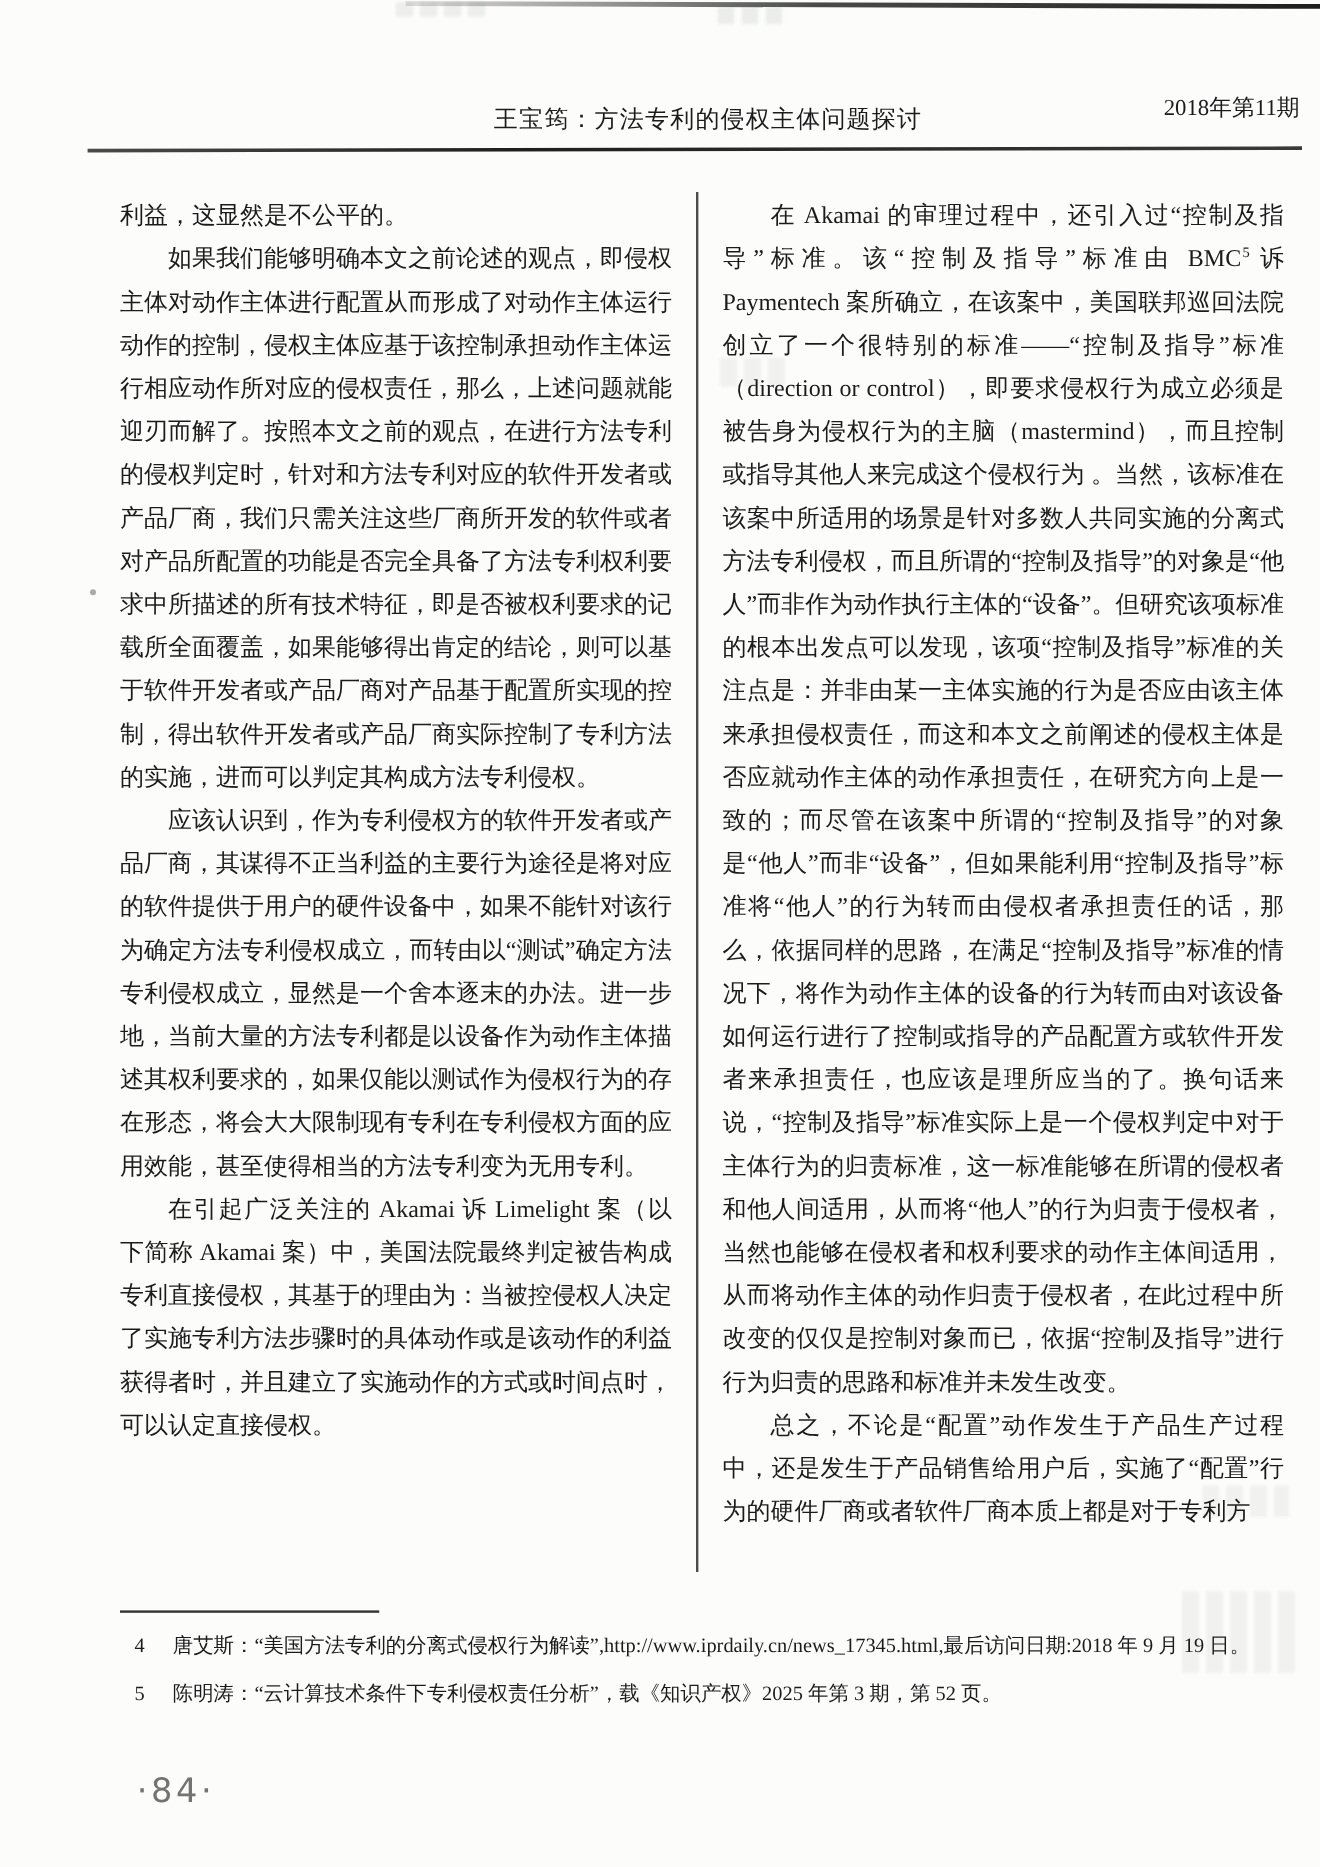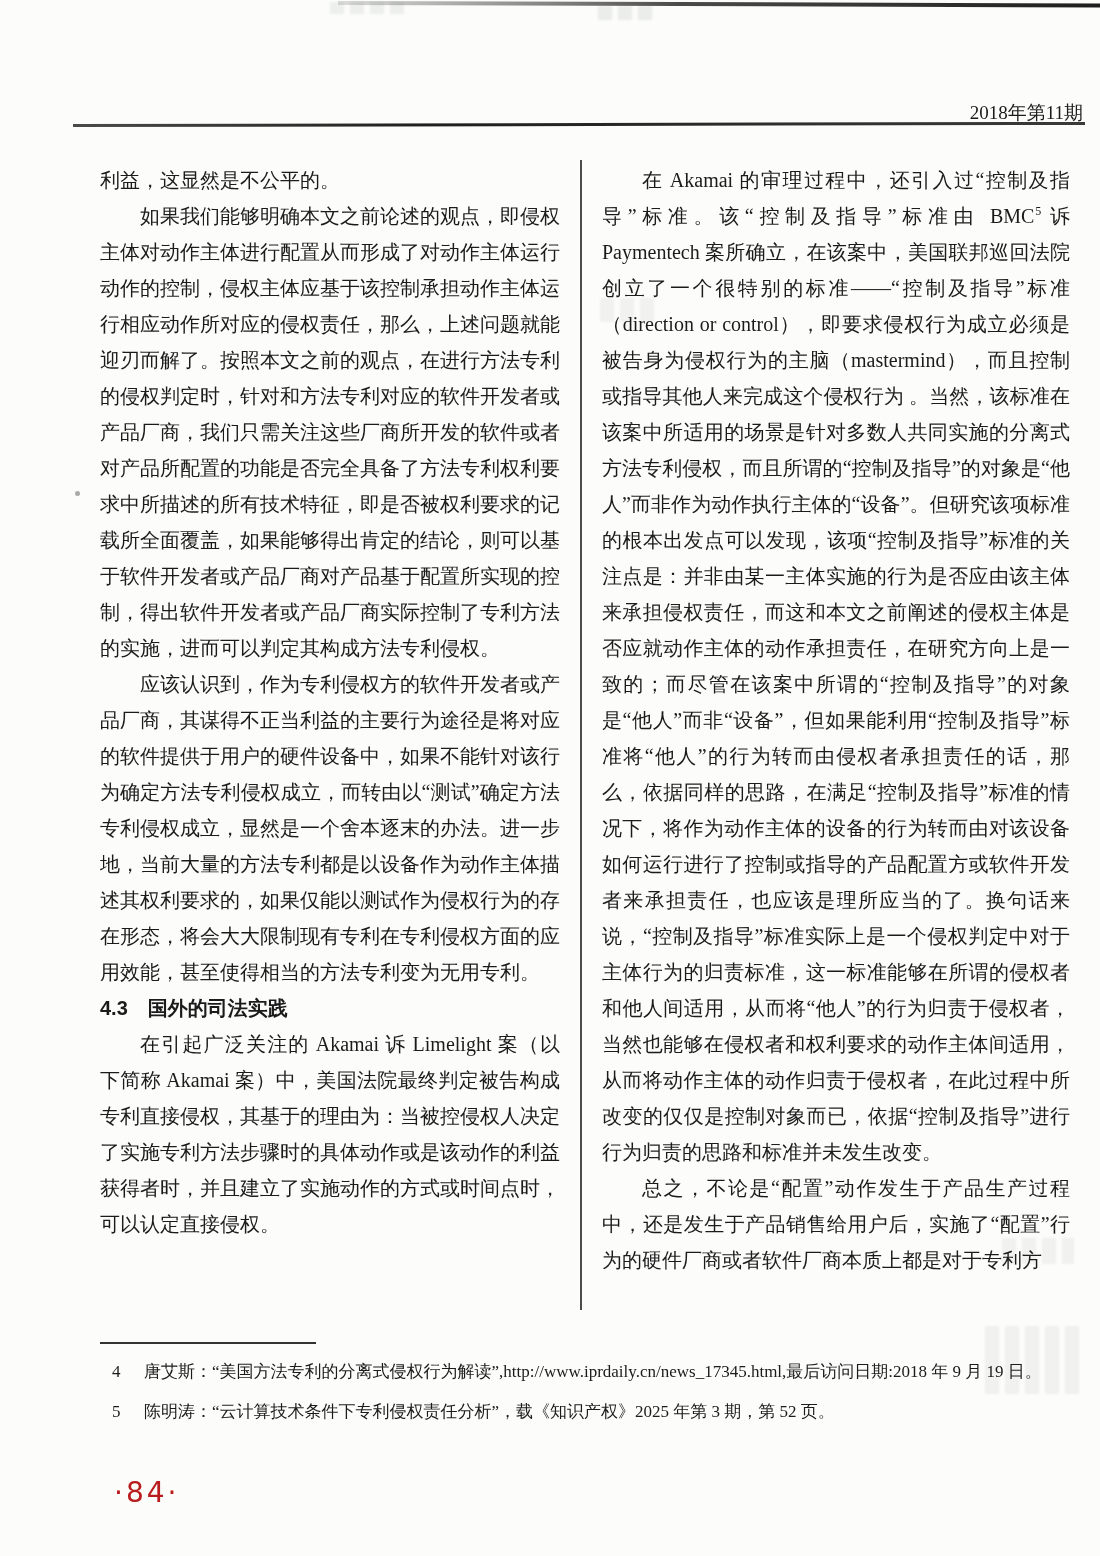--- a/index.html
+++ b/index.html
@@ -7,21 +7,21 @@
     position:relative; width:1100px; height:1556px; margin:0 auto;
     background:#fcfcfb; overflow:hidden;
     font-family:"Liberation Serif","DejaVu Serif",serif; color:#1b1b1b;
   }
 
   
   .running-title {
     position:absolute; top:86px; left:590px; transform:translateX(-50%);
     font-size:20px; white-space:nowrap; letter-spacing:1px;
   }
-  .issue { position:absolute; top:100px; right:17px; font-size:19px; white-space:nowrap; }
+  .issue { position:absolute; top:77px; right:17px; font-size:19px; white-space:nowrap; }
   .header-rule {
     position:absolute; top:123px; left:73px; width:1012px; height:3px;
     background:linear-gradient(to right,#4a4a4a,#1f1f1f 35%,#3a3a3a);
     transform:rotate(-0.12deg);
   }
 
   
   .columns { position:absolute; top:162px; left:100px; width:970px; height:1185px; display:flex; }
   .col {
     height:100%; overflow:hidden; text-align:justify;
@@ -46,21 +46,21 @@
   .fn-rule { position:absolute; top:1342px; left:100px; width:216px; height:2px; background:#333; }
   .footnotes { position:absolute; top:1352px; left:100px; width:965px; font-size:17px; line-height:40px; }
   .footnote { display:flex; align-items:flex-start; }
   .fn-num  { flex:none; width:32px; padding-left:12px; }
   .fn-text { flex:1; text-align:justify; }
 
   
   .page-number {
     position:absolute; top:1476px; left:114px;
     font-family:"DejaVu Sans","Liberation Sans",sans-serif;
-    font-size:28px; letter-spacing:3px; color:#b91c1c;
+    font-size:28px; letter-spacing:3px; color:#737373;
   }
 
   
   .scan-top-line {
     position:absolute; top:1px; left:338px; width:762px; height:4px;
     background:linear-gradient(to right, rgba(80,80,80,.18), #4a4a4a 45%, #1e1e1e);
     transform:rotate(0.18deg); transform-origin:left center;
   }
   .margin-dot {
     position:absolute; top:491px; left:75px; width:5px; height:5px;
@@ -83,32 +83,32 @@
 <div class="page">
 
   <div class="scan-top-line"></div>
   <div class="bleed" id="bleed1"></div>
   <div class="bleed" id="bleed2"></div>
   <div class="bleed" id="bleed3"></div>
   <div class="bleed" id="bleed4"></div>
   <div class="bleed" id="bleed5"></div>
   <div class="margin-dot"></div>
 
+  <div class="running-title">王宝筠：方法专利的侵权主体问题探讨</div>
   <div class="issue">2018年第11期</div>
   <div class="header-rule"></div>
 
   <div class="column-divider"></div>
 
   <main class="columns">
 
     <section class="col left">
       <p class="noindent">利益，这显然是不公平的。</p>
       <p>如果我们能够明确本文之前论述的观点，即侵权主体对动作主体进行配置从而形成了对动作主体运行动作的控制，侵权主体应基于该控制承担动作主体运行相应动作所对应的侵权责任，那么，上述问题就能迎刃而解了。按照本文之前的观点，在进行方法专利的侵权判定时，针对和方法专利对应的软件开发者或产品厂商，我们只需关注这些厂商所开发的软件或者对产品所配置的功能是否完全具备了方法专利权利要求中所描述的所有技术特征，即是否被权利要求的记载所全面覆盖，如果能够得出肯定的结论，则可以基于软件开发者或产品厂商对产品基于配置所实现的控制，得出软件开发者或产品厂商实际控制了专利方法的实施，进而可以判定其构成方法专利侵权。</p>
       <p>应该认识到，作为专利侵权方的软件开发者或产品厂商，其谋得不正当利益的主要行为途径是将对应的软件提供于用户的硬件设备中，如果不能针对该行为确定方法专利侵权成立，而转由以“测试”确定方法专利侵权成立，显然是一个舍本逐末的办法。进一步地，当前大量的方法专利都是以设备作为动作主体描述其权利要求的，如果仅能以测试作为侵权行为的存在形态，将会大大限制现有专利在专利侵权方面的应用效能，甚至使得相当的方法专利变为无用专利。</p>
-      <h3 class="sec-heading"><span class="num">4.3</span><span>国外的司法实践</span></h3>
       <p><span>在引起广泛关注的 Akamai 诉 Limelight 案（以下简称 Akamai 案）中，美国法院最终判定被告构成专利直接侵权，其基于的理由为：当被控侵权人决定了实施专利方法步骤时的具体动作或是该动作的利益获得者时，并且建立了实施动作的方式或时间点时，可以认定直接侵权。</span></p>
     </section>
 
     <section class="col right">
       <p><span>在 Akamai 的审理过程中，还引入过“控制及指导”标准。该“控制及指导”标准由 BMC</span><sup class="fn-ref">5</sup><span>诉 Paymentech 案所确立，在该案中，美国联邦巡回法院创立了一个很特别的标准——“控制及指导”标准（direction or control），即要求侵权行为成立必须是被告身为侵权行为的主脑（mastermind），而且控制或指导其他人来完成这个侵权行为 。当然，该标准在该案中所适用的场景是针对多数人共同实施的分离式方法专利侵权，而且所谓的“控制及指导”的对象是“他人”而非作为动作执行主体的“设备”。但研究该项标准的根本出发点可以发现，该项“控制及指导”标准的关注点是：并非由某一主体实施的行为是否应由该主体来承担侵权责任，而这和本文之前阐述的侵权主体是否应就动作主体的动作承担责任，在研究方向上是一致的；而尽管在该案中所谓的“控制及指导”的对象是“他人”而非“设备”，但如果能利用“控制及指导”标准将“他人”的行为转而由侵权者承担责任的话，那么，依据同样的思路，在满足“控制及指导”标准的情况下，将作为动作主体的设备的行为转而由对该设备如何运行进行了控制或指导的产品配置方或软件开发者来承担责任，也应该是理所应当的了。换句话来说，“控制及指导”标准实际上是一个侵权判定中对于主体行为的归责标准，这一标准能够在所谓的侵权者和他人间适用，从而将“他人”的行为归责于侵权者，当然也能够在侵权者和权利要求的动作主体间适用，从而将动作主体的动作归责于侵权者，在此过程中所改变的仅仅是控制对象而已，依据“控制及指导”进行行为归责的思路和标准并未发生改变。</span></p>
       <p>总之，不论是“配置”动作发生于产品生产过程中，还是发生于产品销售给用户后，实施了“配置”行为的硬件厂商或者软件厂商本质上都是对于专利方</p>
     </section>
 
   </main>
 

